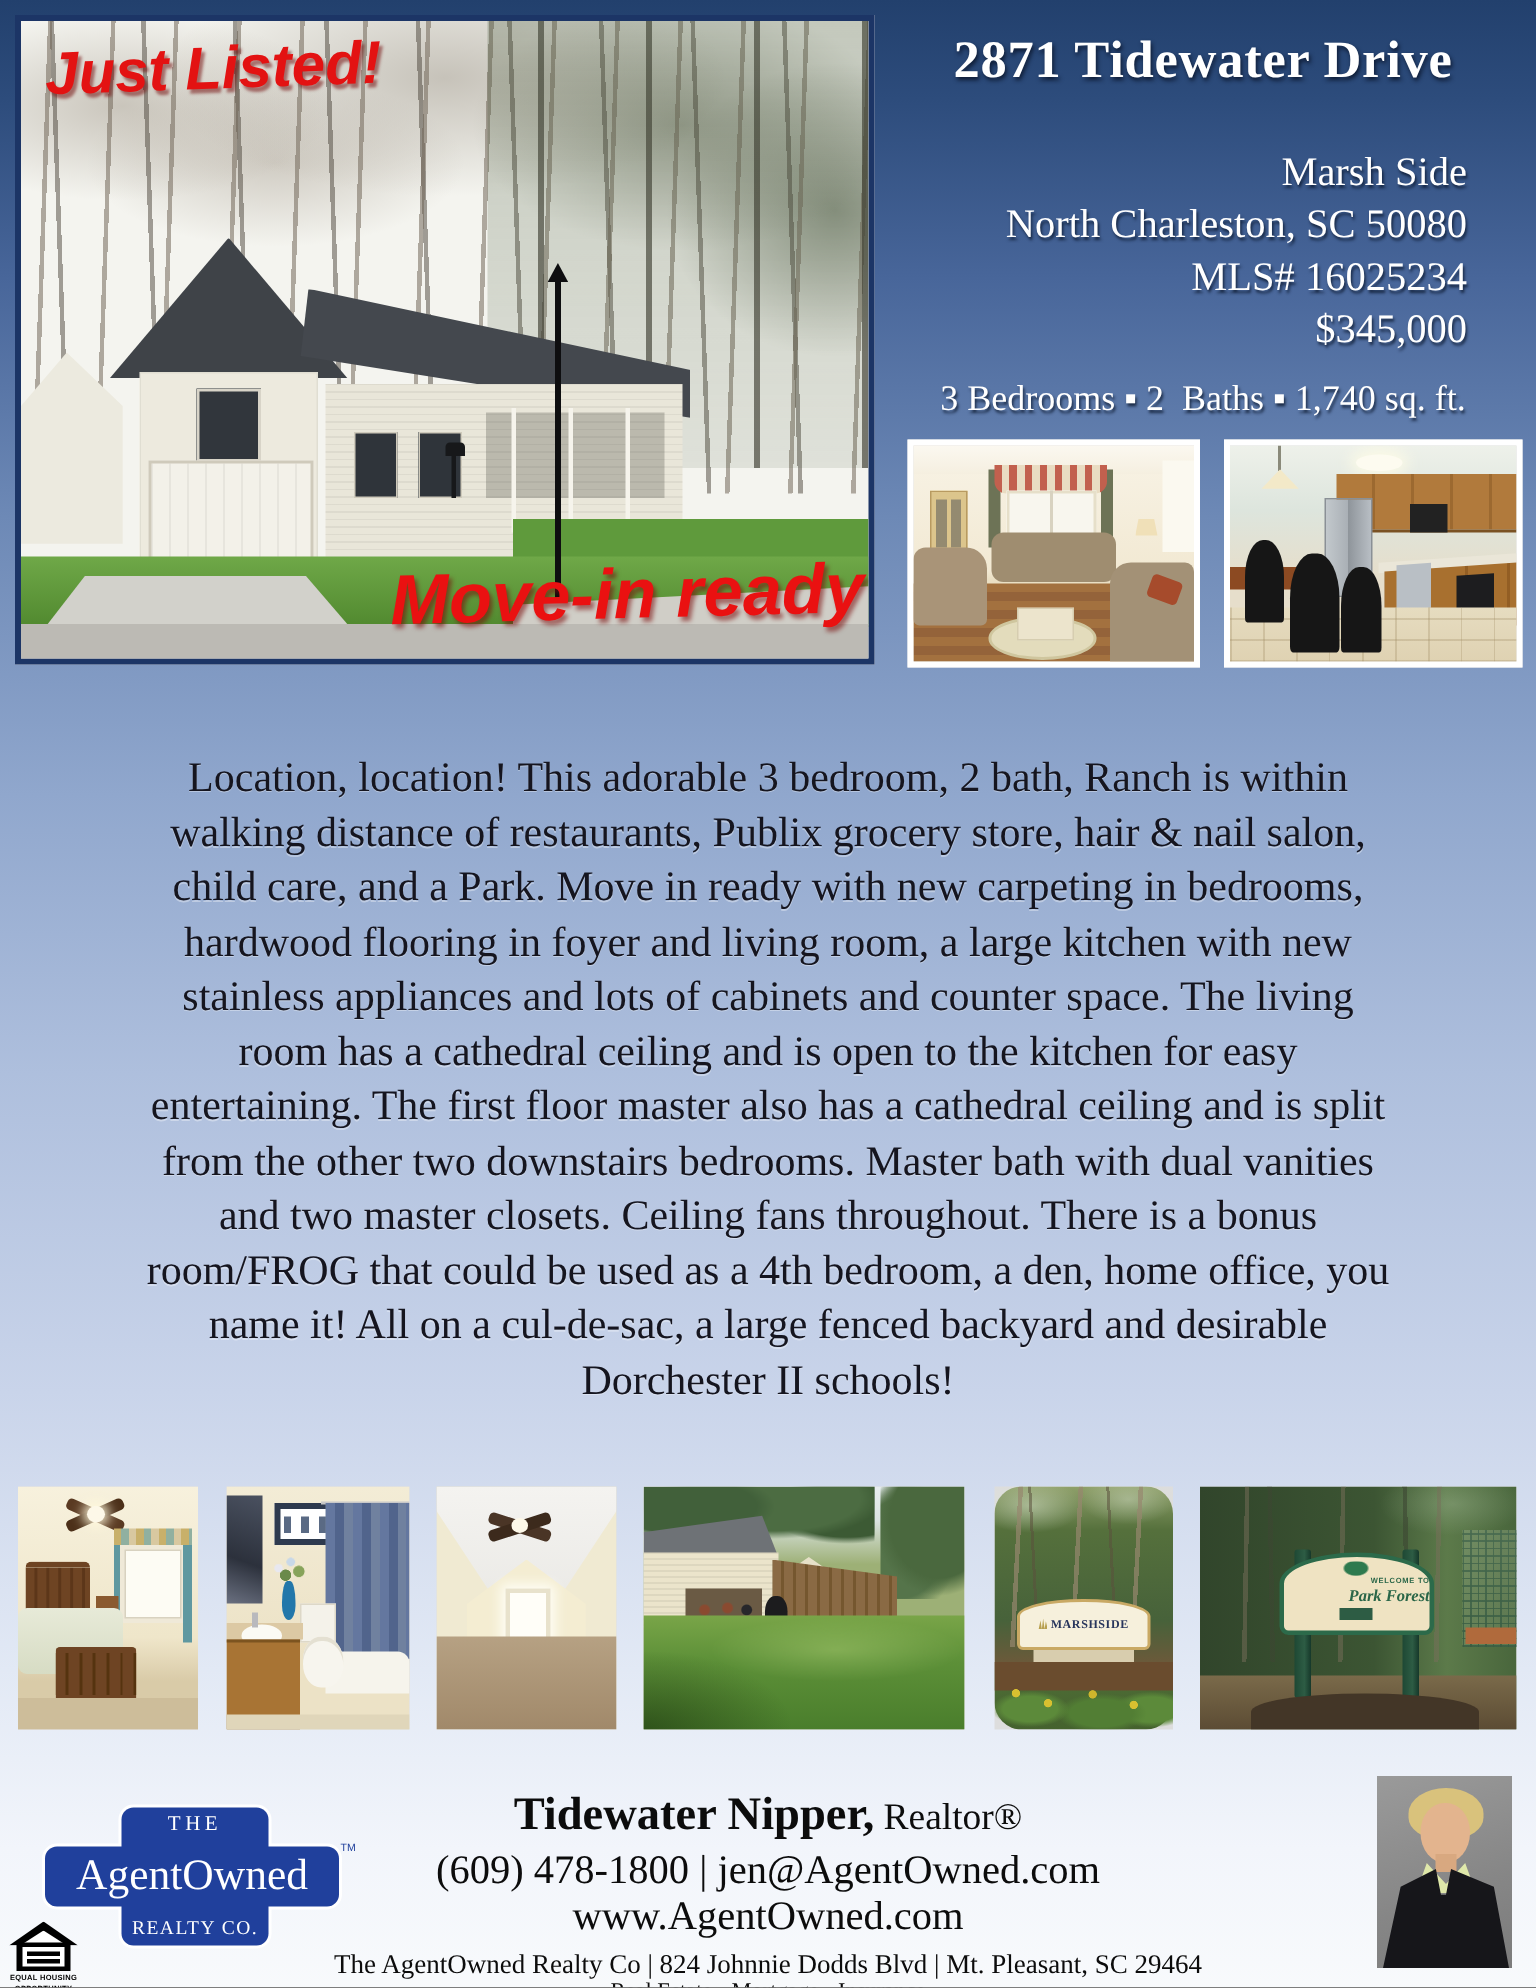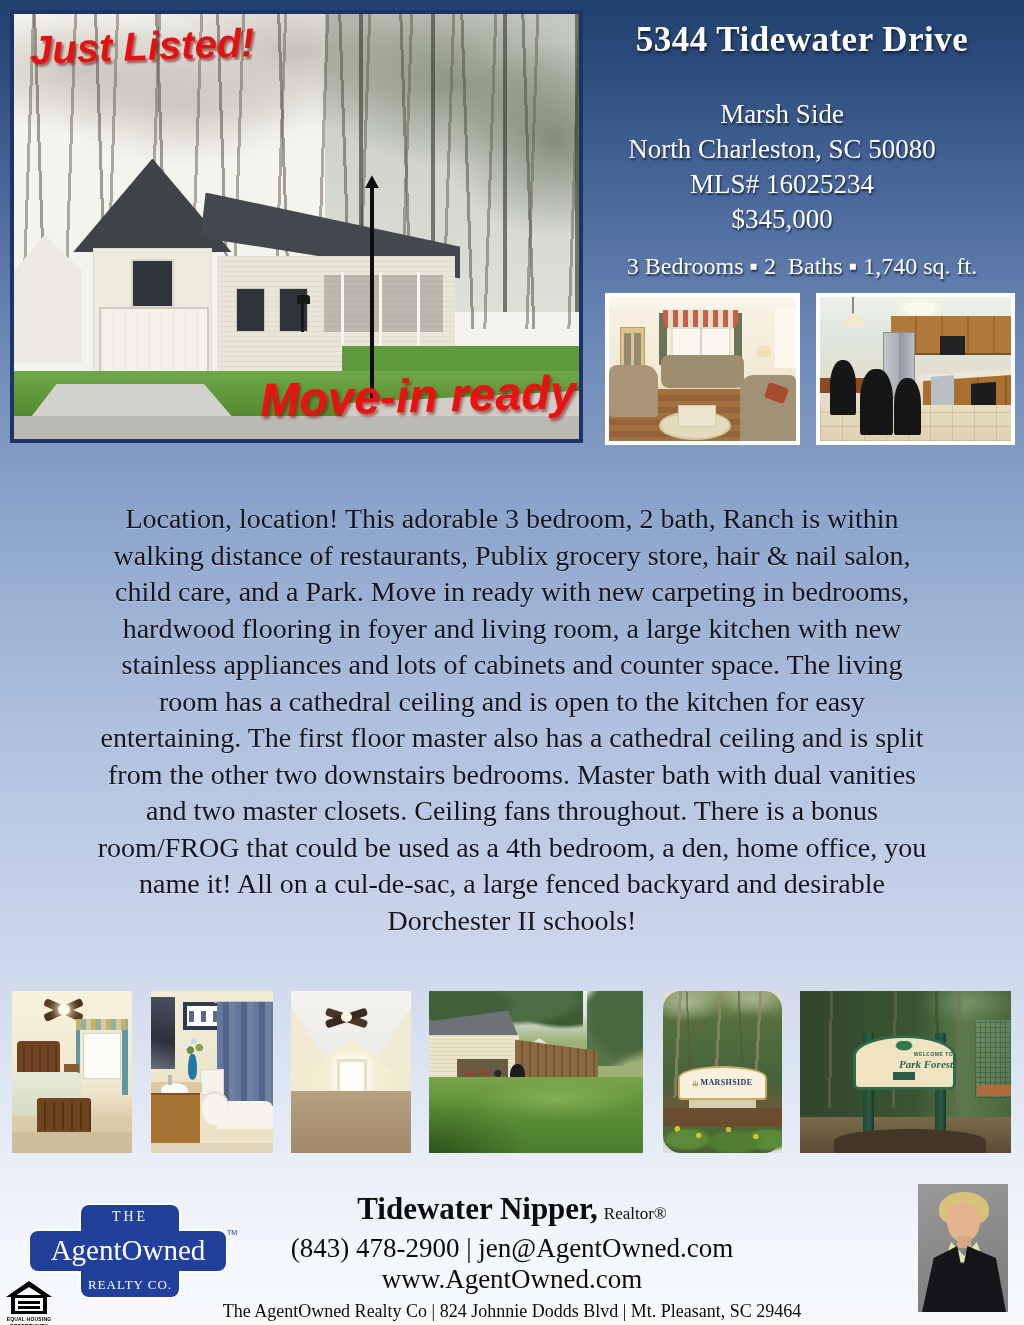--- a/index.html
+++ b/index.html
@@ -62,21 +62,21 @@
     font:italic 700 40px/1.1 "Liberation Sans","DejaVu Sans",sans-serif;
     color:#e31212;text-shadow:2px 3px 2px rgba(110,0,0,.5);transform:rotate(-2deg);white-space:nowrap;}
   .move-in{position:absolute;left:246px;top:356px;
     font:italic 700 47px/1.1 "Liberation Sans","DejaVu Sans",sans-serif;
     color:#ea1111;text-shadow:2px 3px 3px rgba(120,10,10,.55);transform:rotate(-1.5deg);white-space:nowrap;}
 
   
   .hdr-title{position:absolute;left:590px;top:20px;width:424px;text-align:center;
     font-weight:700;font-size:35px;line-height:1.15;color:#fff;letter-spacing:.5px;
     text-shadow:1px 2px 3px rgba(8,18,38,.85);}
-  .hdr-line{position:absolute;left:570px;width:424px;text-align:center;
+  .hdr-line{position:absolute;left:554px;width:424px;text-align:right;
     font-size:27px;line-height:35px;color:#fff;text-shadow:1px 2px 2px rgba(10,22,44,.8);}
   .hdr-specs{position:absolute;left:590px;top:253px;width:424px;text-align:center;
     font-size:24px;color:#fff;text-shadow:1px 2px 2px rgba(10,22,44,.8);white-space:pre;}
 
   
   .pframe{position:absolute;border:4px solid #fff;box-sizing:border-box;overflow:hidden;background:#ddd;}
   .pplain{position:absolute;overflow:hidden;background:#ddd;}
   .sc{position:absolute;left:0;top:0;width:100%;height:100%;}
   .sc > div{position:absolute;}
 
@@ -292,21 +292,21 @@
   .eh-body{position:absolute;left:5px;top:14px;width:36px;height:19px;background:#000;}
   .eh-inner{position:absolute;left:9px;top:17px;width:28px;height:13px;background:#fff;}
   .eh-eq1{position:absolute;left:12px;top:19.5px;width:22px;height:3px;background:#000;}
   .eh-eq2{position:absolute;left:12px;top:25px;width:22px;height:3px;background:#000;}
   .eh-text{position:absolute;left:-7px;top:35px;width:60px;text-align:center;
     font:700 5px/1.3 "Liberation Sans",sans-serif;color:#000;letter-spacing:.2px;}
 
   .ft{position:absolute;left:212px;top:1192px;width:600px;text-align:center;color:#0c0c0c;}
   .ft-line1{font-size:31px;line-height:34px;}
   .ft-name{font-weight:700;}
-  .ft-title{font-size:17px;font-weight:400;margin-left:6px;}
+  .ft-title{font-size:25px;font-weight:400;margin-left:6px;}
   .ft-line2{font-size:27px;line-height:31px;margin-top:2px;}
   .ft-line3{font-size:27px;line-height:30px;}
   .ft-line4{font-size:18px;line-height:22px;margin-top:6px;}
   .ft-line5{font-size:15px;line-height:17px;}
 
   .agent{position:absolute;left:918px;top:1184px;width:90px;height:128px;overflow:hidden;
     background:linear-gradient(160deg,#9a9a9a,#868686 60%,#7c7c7c);}
   .ag-hair{position:absolute;left:21px;top:8px;width:50px;height:34px;background:#d9c27c;
     border-radius:50% 50% 42% 42%;}
   .ag-face{position:absolute;left:29px;top:18px;width:33px;height:40px;background:#e3b48e;
@@ -344,21 +344,21 @@
     <div class="mp-lawn"></div>
     <div class="mp-drive"></div>
     <div class="mp-walk"></div>
     <div class="mp-street"></div>
     <div class="mp-post"></div>
     <div class="mp-mbox"></div>
     <div class="just-listed">Just Listed!</div>
     <div class="move-in">Move-in ready</div>
   </div>
 
-  <div class="hdr-title">5344 Tidewater Drive</div>
+  <div class="hdr-title">2871 Tidewater Drive</div>
   <div class="hdr-line" style="top:97px;">Marsh Side</div>
   <div class="hdr-line" style="top:132px;">North Charleston, SC 50080</div>
   <div class="hdr-line" style="top:167px;">MLS# 16025234</div>
   <div class="hdr-line" style="top:202px;">$345,000</div>
   <div class="hdr-specs">3 Bedrooms ▪ 2  Baths ▪ 1,740 sq. ft.</div>
 
   <div class="pframe" style="left:605px;top:293px;width:195px;height:152px;">
     <div class="sc sc-liv">
       <div class="lv-ceil"></div>
       <div class="lv-brite"></div>
@@ -527,21 +527,21 @@
     <div class="eh-text">
       <div>EQUAL HOUSING</div>
       <div>OPPORTUNITY</div>
     </div>
   </div>
 
   <div class="ft">
     <div class="ft-line1">
       <span class="ft-name">Tidewater Nipper,</span><span class="ft-title">Realtor®</span>
     </div>
-    <div class="ft-line2">(843) 478-2900 | jen@AgentOwned.com</div>
+    <div class="ft-line2">(609) 478-1800 | jen@AgentOwned.com</div>
     <div class="ft-line3">www.AgentOwned.com</div>
     <div class="ft-line4">The AgentOwned Realty Co | 824 Johnnie Dodds Blvd | Mt. Pleasant, SC 29464</div>
     <div class="ft-line5">Real Estate • Mortgage • Insurance</div>
   </div>
 
   <div class="agent">
     <div class="ag-hair"></div>
     <div class="ag-face"></div>
     <div class="ag-neck"></div>
     <div class="ag-collar"></div>

